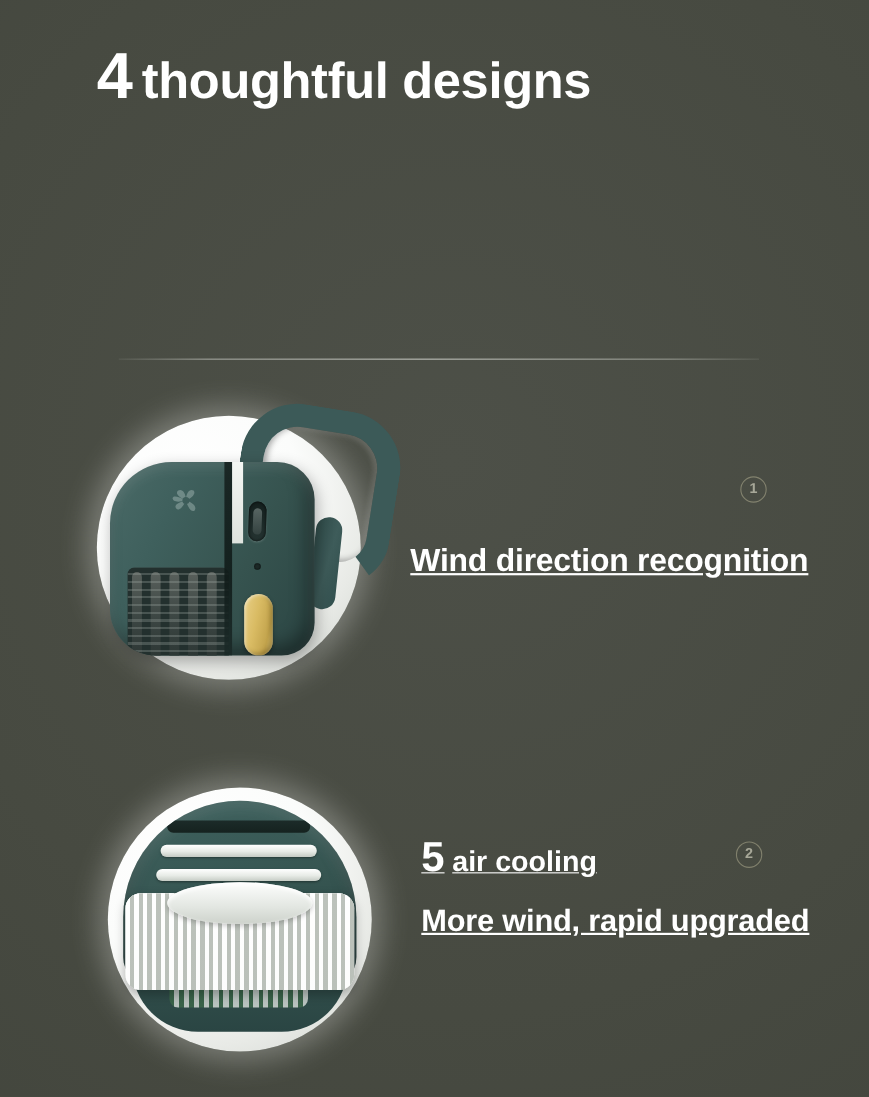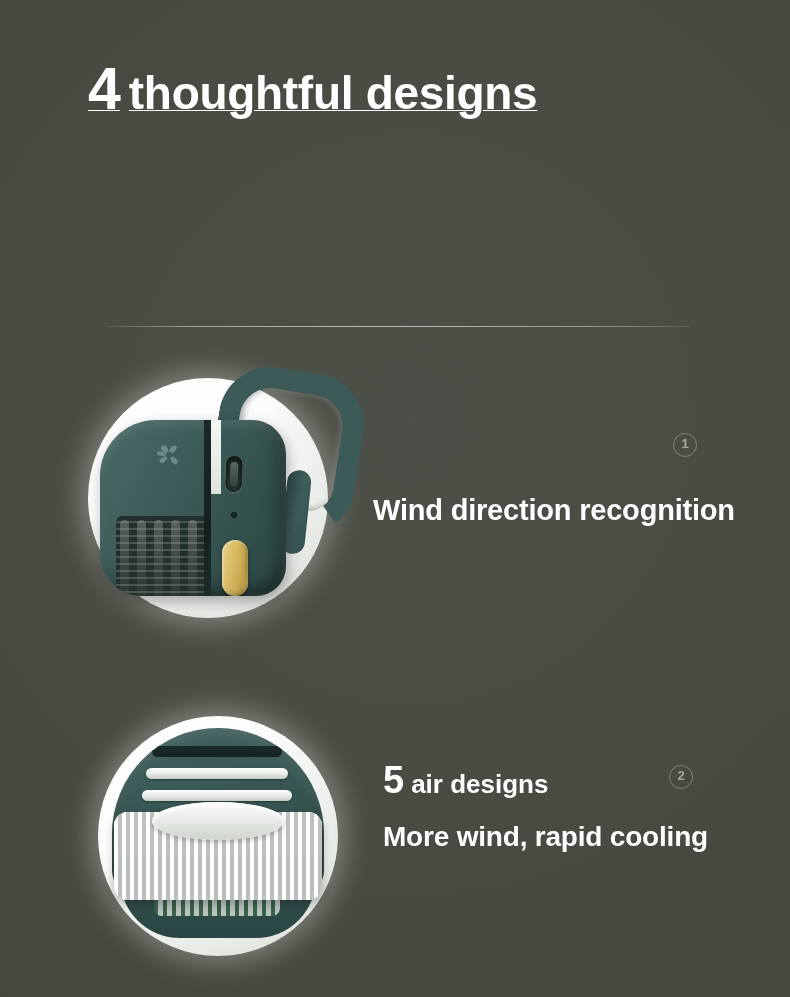--- a/index.html
+++ b/index.html
@@ -21,25 +21,24 @@
     height: 997px;
     background:
       radial-gradient(130% 105% at 52% 42%, #4d5048 0%, #474a41 48%, #3f423a 100%);
     overflow: hidden;
   }
 
   
   .headline {
     position: absolute;
     left: 88px;
-    top: 60px;
+    top: 40px;
     color: #ffffff;
     white-space: nowrap;
     line-height: 1;
-    text-decoration: underline;
   }
   .headline .big-num {
     font-size: 59px;
     font-weight: bold;
     letter-spacing: -1px;
     vertical-align: baseline;
   }
   .headline .head-text {
     font-size: 46px;
     font-weight: bold;
@@ -268,20 +267,21 @@
     opacity: 0.75;
     border-radius: 0 0 8px 8px;
   }
 
   
   .caption {
     position: absolute;
     color: #ffffff;
     white-space: nowrap;
     line-height: 1.18;
+    text-decoration: underline;
   }
   .cap-main {
     font-size: 29px;
     font-weight: bold;
     letter-spacing: -0.2px;
   }
   .cap-num {
     font-size: 38px;
     font-weight: bold;
     vertical-align: baseline;
@@ -389,21 +389,21 @@
       <div class="p2-underglow"></div>
 
       <div class="p2-turbine">
         <div class="teeth"></div>
       </div>
       <div class="p2-hub"></div>
     </div>
 
     <div class="caption" style="left:285px; top:42px;">
       <div>
-        <span class="cap-num">5</span><span class="cap-num-text">air designs</span>
+        <span class="cap-num">5</span><span class="cap-num-text">air cooling</span>
       </div>
-      <div class="cap-sub">More wind, rapid cooling</div>
+      <div class="cap-sub">More wind, rapid upgraded</div>
     </div>
 
     <div class="step-marker" style="left:571px; top:49px;">2</div>
   </div>
 
 </div>
 
 </body></html>

